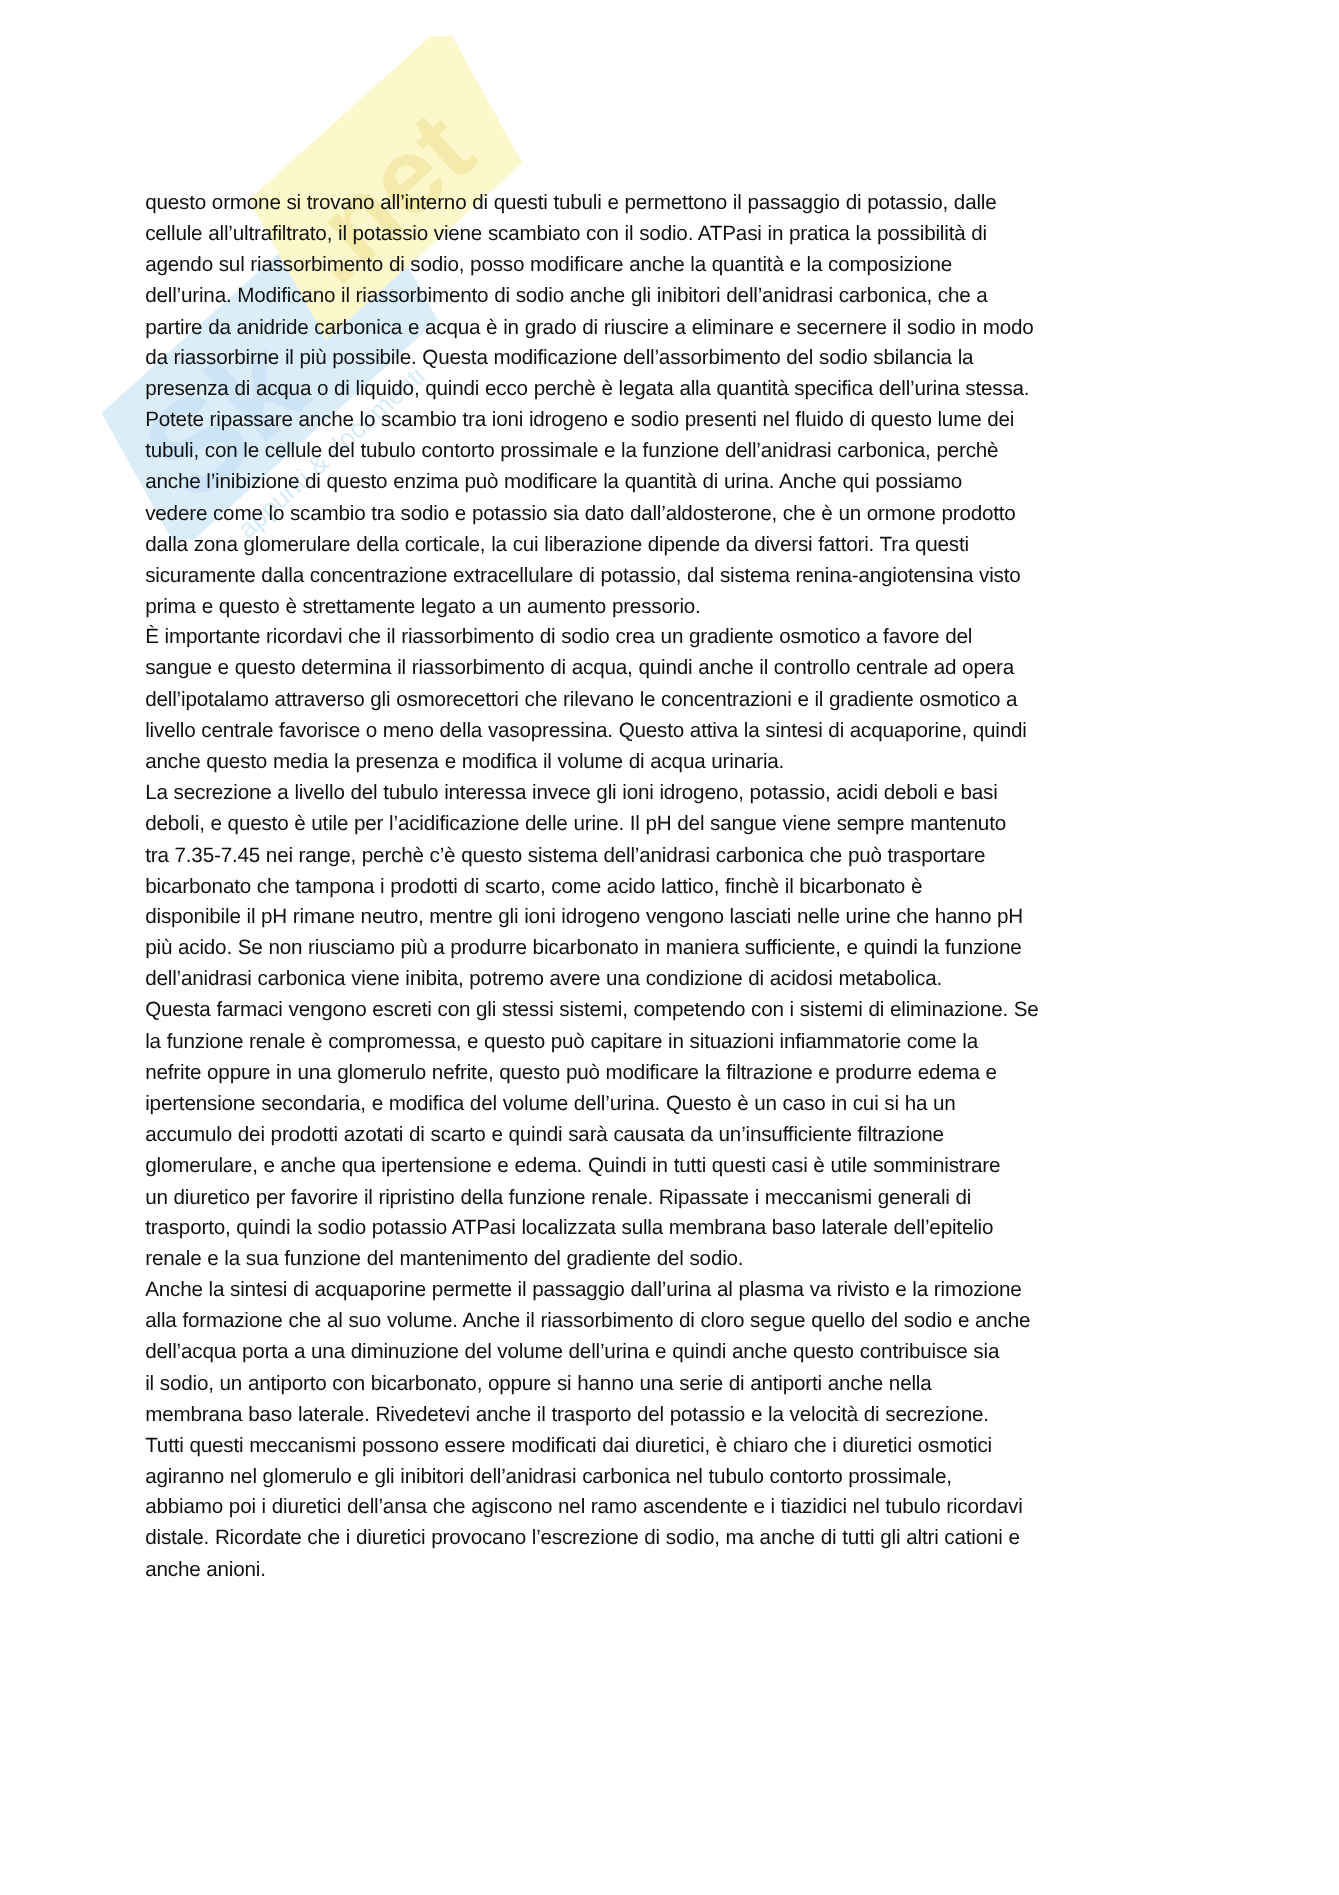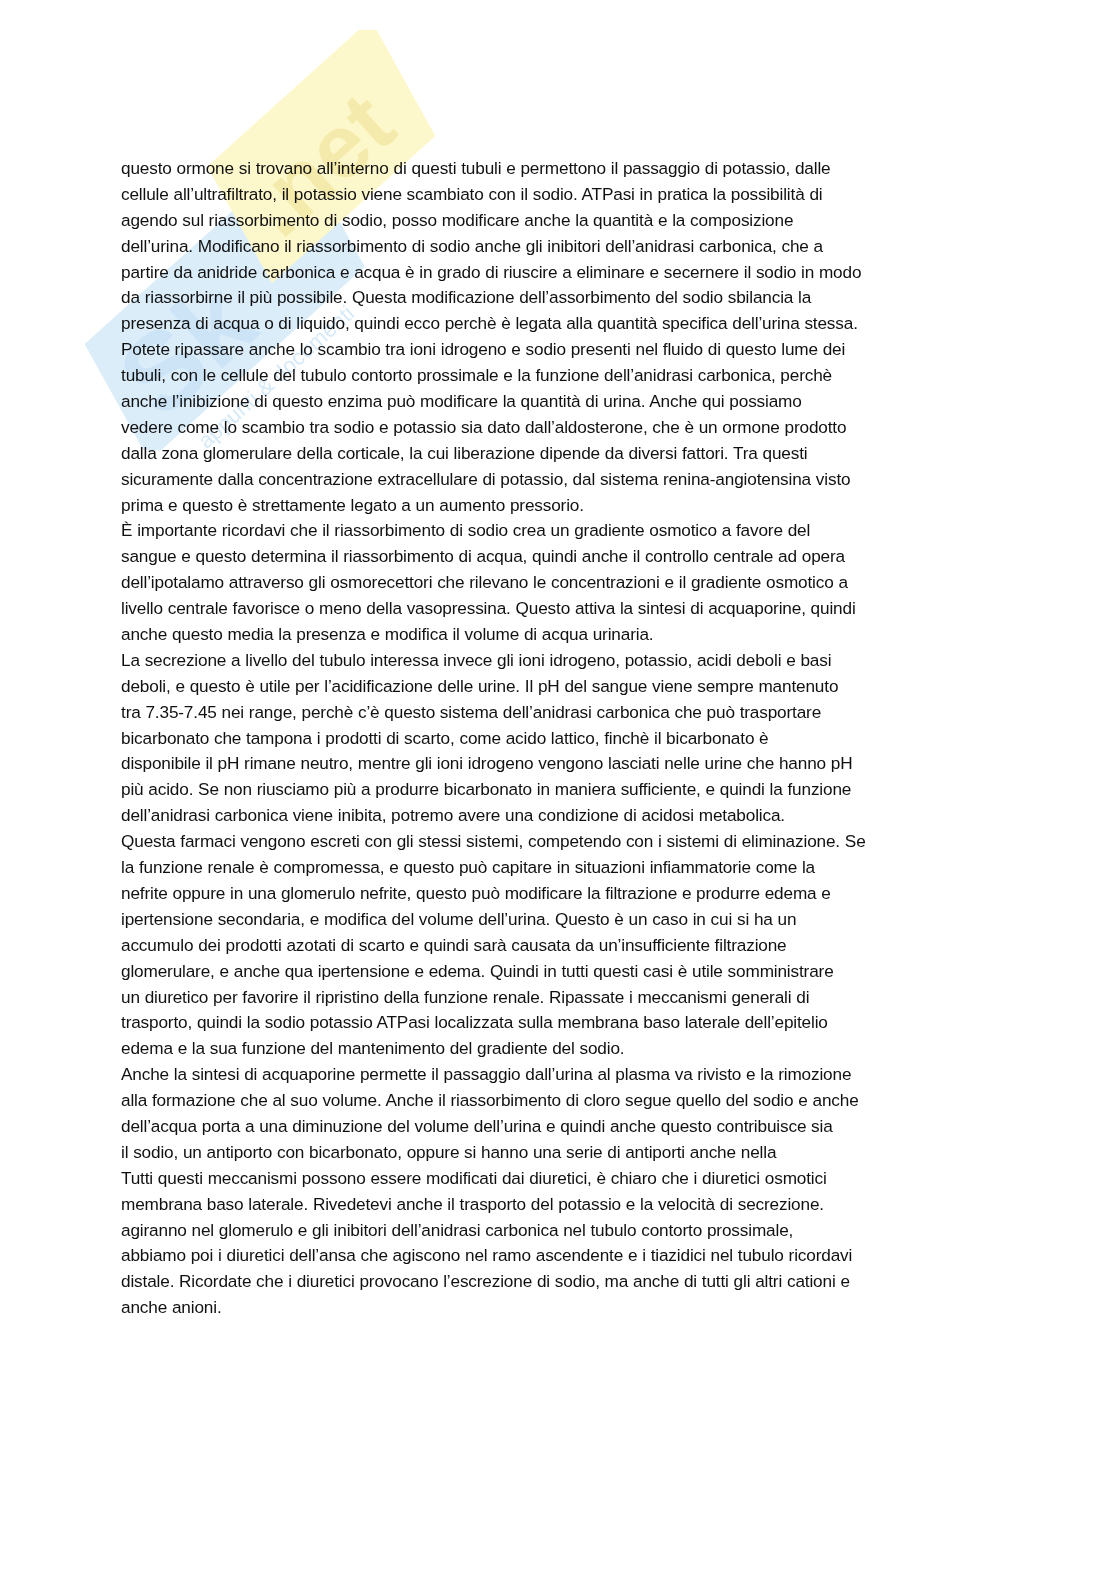--- a/index.html
+++ b/index.html
@@ -103,29 +103,29 @@
 
     <div>
       <span class="line">Questa farmaci vengono escreti con gli stessi sistemi, competendo con i sistemi di eliminazione. Se</span>
       <span class="line">la funzione renale è compromessa, e questo può capitare in situazioni infiammatorie come la</span>
       <span class="line">nefrite oppure in una glomerulo nefrite, questo può modificare la filtrazione e produrre edema e</span>
       <span class="line">ipertensione secondaria, e modifica del volume dell’urina. Questo è un caso in cui si ha un</span>
       <span class="line">accumulo dei prodotti azotati di scarto e quindi sarà causata da un’insufficiente filtrazione</span>
       <span class="line">glomerulare, e anche qua ipertensione e edema. Quindi in tutti questi casi è utile somministrare</span>
       <span class="line">un diuretico per favorire il ripristino della funzione renale. Ripassate i meccanismi generali di</span>
       <span class="line">trasporto, quindi la sodio potassio ATPasi localizzata sulla membrana baso laterale dell’epitelio</span>
-      <span class="line">edema e la sua funzione del mantenimento del gradiente del sodio.</span>
+      <span class="line">renale e la sua funzione del mantenimento del gradiente del sodio.</span>
     </div>
 
     <div>
       <span class="line">Anche la sintesi di acquaporine permette il passaggio dall’urina al plasma va rivisto e la rimozione</span>
       <span class="line">alla formazione che al suo volume. Anche il riassorbimento di cloro segue quello del sodio e anche</span>
       <span class="line">dell’acqua porta a una diminuzione del volume dell’urina e quindi anche questo contribuisce sia</span>
       <span class="line">il sodio, un antiporto con bicarbonato, oppure si hanno una serie di antiporti anche nella</span>
+      <span class="line">membrana baso laterale. Rivedetevi anche il trasporto del potassio e la velocità di secrezione.</span>
       <span class="line">Tutti questi meccanismi possono essere modificati dai diuretici, è chiaro che i diuretici osmotici</span>
-      <span class="line">membrana baso laterale. Rivedetevi anche il trasporto del potassio e la velocità di secrezione.</span>
       <span class="line">agiranno nel glomerulo e gli inibitori dell’anidrasi carbonica nel tubulo contorto prossimale,</span>
       <span class="line">abbiamo poi i diuretici dell’ansa che agiscono nel ramo ascendente e i tiazidici nel tubulo ricordavi</span>
       <span class="line">distale. Ricordate che i diuretici provocano l’escrezione di sodio, ma anche di tutti gli altri cationi e</span>
       <span class="line">anche anioni.</span>
     </div>
   </div>
 </div>
 
 </body></html>

